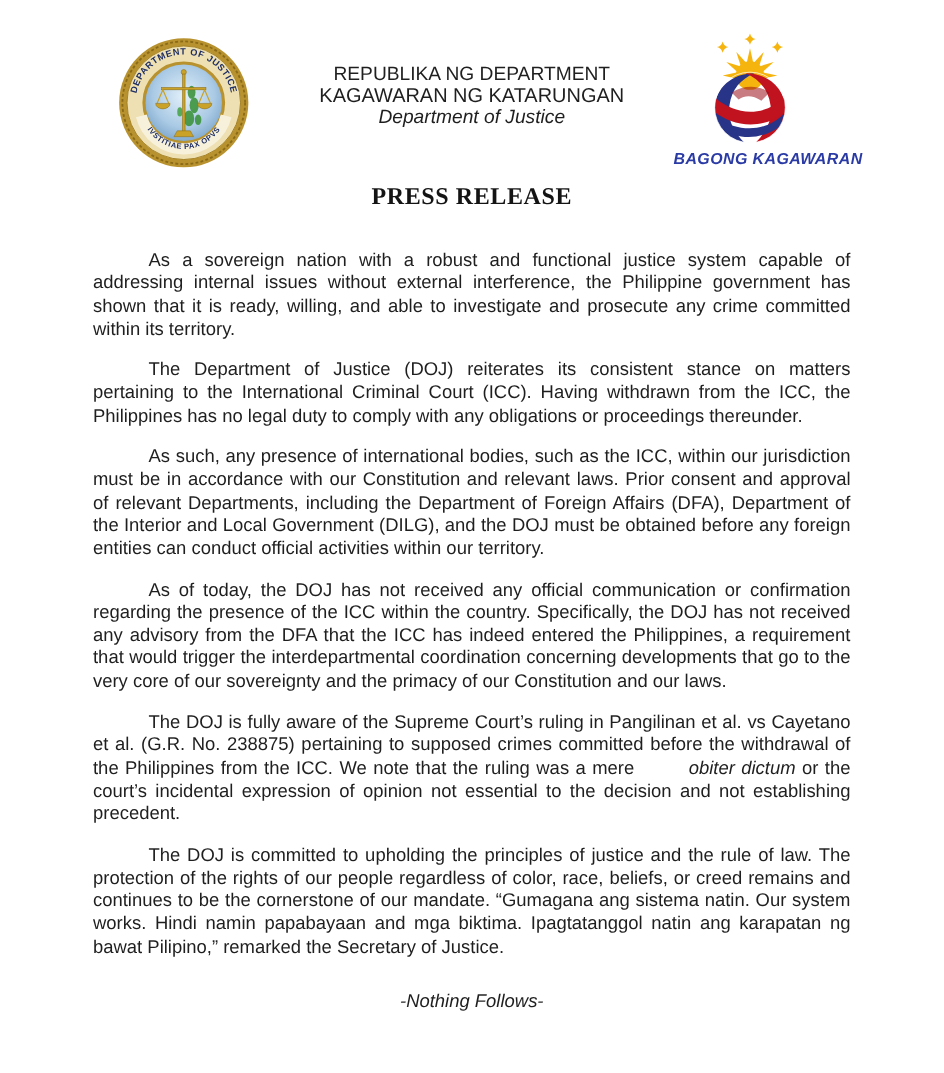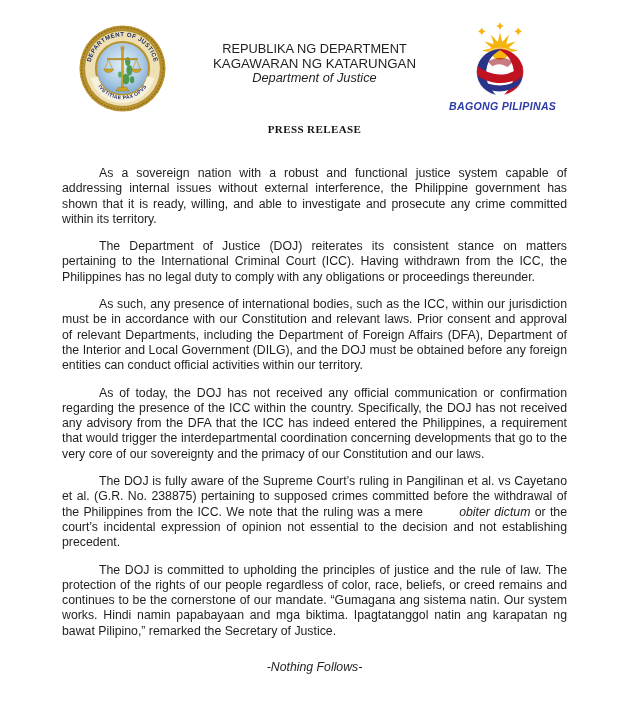--- a/index.html
+++ b/index.html
@@ -49,21 +49,21 @@
     color: #2b3ba5;
   }
 
   
   .press-title {
     position: absolute;
     top: 123px; left: 0; right: 0;
     text-align: center;
     font-family: "Liberation Serif", serif;
     font-weight: bold;
-    font-size: 11px;
+    font-size: 16px;
     letter-spacing: 0.4px;
     color: #141414;
   }
 
   
   .content {
     position: absolute;
     top: 166px; left: 62px;
     width: 505px;
   }
@@ -168,21 +168,21 @@
 
       <g clip-path="url(#ballClip)">
         <path d="M 64,38 C 44,38 30,51 29,68 C 28,84 40,97 56,100 C 45,89 40,78 42,66 C 44,52 52,43 64,38 Z" fill="#283488"></path>
         <path d="M 56,38 C 76,38 90,51 91,68 C 92,84 80,97 64,100 C 75,89 80,78 78,66 C 76,52 68,43 56,38 Z" fill="#c0121f"></path>
         <path d="M 30,60 C 46,74 72,78 91,58 L 91,72 C 70,89 44,84 29,72 Z" fill="#c0121f"></path>
         <path d="M 31,77 C 50,90 74,90 90,73 L 87,84 C 70,97 49,97 35,86 Z" fill="#283488"></path>
         <path d="M 44,55 C 54,48 68,48 77,55 L 70,62 C 62,57 56,57 50,61 Z" fill="#9a0e18" opacity="0.55"></path>
       </g>
       <circle cx="60" cy="68" r="31" fill="none" stroke="#ffffff" stroke-width="0.6"></circle>
     </svg>
-    <div class="bagong-label">BAGONG PILIPINAS</div>
+    <div class="bagong-label">BAGONG KAGAWARAN</div>
   </div>
 
   <div class="press-title">PRESS RELEASE</div>
 
   <div class="content">
     <div id="paras">
         <p class="para"><span>As a sovereign nation with a robust and functional justice system capable of addressing internal issues without external interference, the Philippine government has shown that it is ready, willing, and able to investigate and prosecute any crime committed within its territory.</span></p>
         <p class="para"><span>The Department of Justice (DOJ) reiterates its consistent stance on matters pertaining to the International Criminal Court (ICC). Having withdrawn from the ICC, the Philippines has no legal duty to comply with any obligations or proceedings thereunder.</span></p>
         <p class="para"><span>As such, any presence of international bodies, such as the ICC, within our jurisdiction must be in accordance with our Constitution and relevant laws. Prior consent and approval of relevant Departments, including the Department of Foreign Affairs (DFA), Department of the Interior and Local Government (DILG), and the DOJ must be obtained before any foreign entities can conduct official activities within our territory.</span></p>
         <p class="para"><span>As of today, the DOJ has not received any official communication or confirmation regarding the presence of the ICC within the country. Specifically, the DOJ has not received any advisory from the DFA that the ICC has indeed entered the Philippines, a requirement that would trigger the interdepartmental coordination concerning developments that go to the very core of our sovereignty and the primacy of our Constitution and our laws.</span></p>

